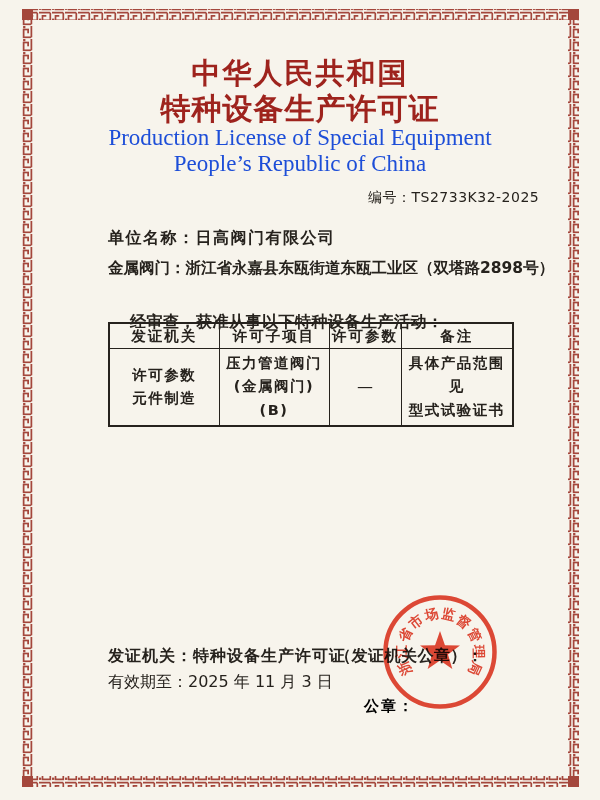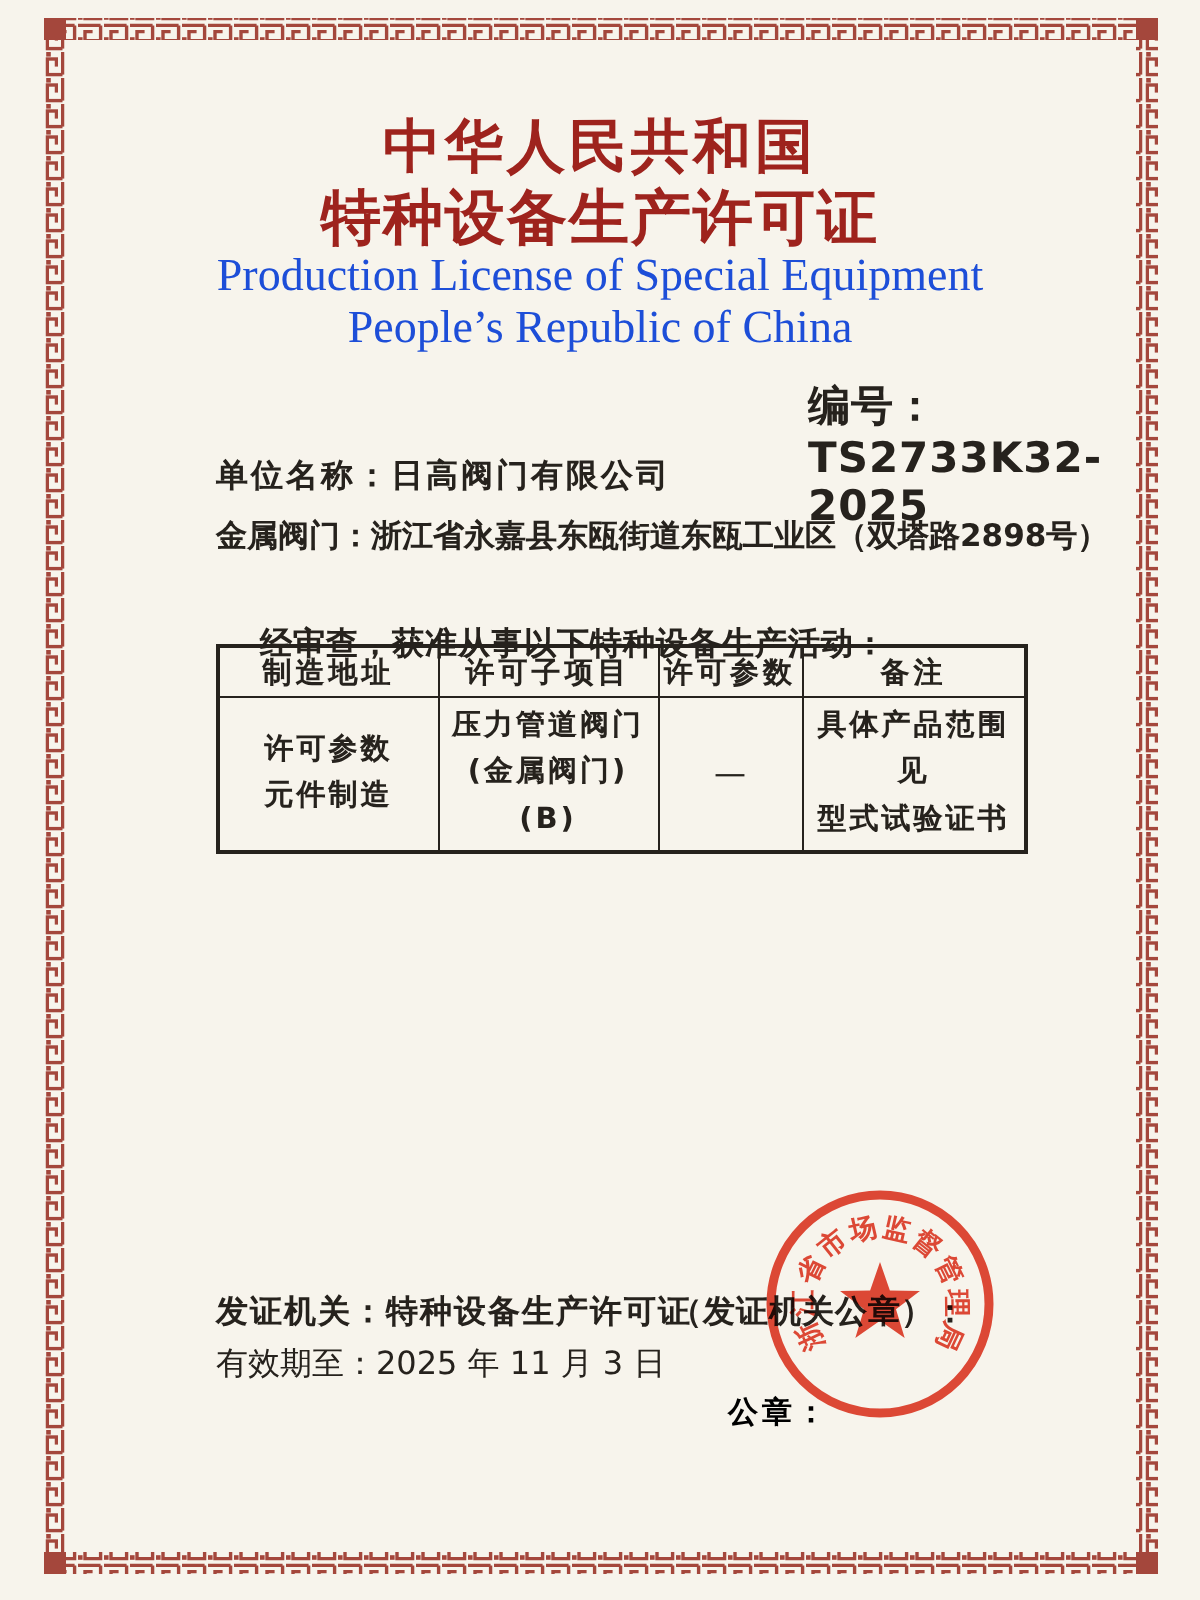--- a/index.html
+++ b/index.html
@@ -18,21 +18,21 @@
   .title-cn1 { top:54px; font-size:29px; letter-spacing:2px; }
   .title-cn2 { top:89px; font-size:30px; letter-spacing:1px; }
   .title-en {
     position:absolute; left:0; width:100%; text-align:center;
     font-family:"Liberation Serif","DejaVu Serif",serif;
     color:#1d4ed8; font-size:23px;
   }
   .title-en1 { top:125px; }
   .title-en2 { top:151px; }
 
-  .license-no { position:absolute; top:189px; left:368px; font-size:21px; font-weight:700; letter-spacing:0.5px;margin-left:36px; }
+  .license-no { position:absolute; top:189px; left:368px; font-size:14px; font-weight:400; letter-spacing:0.5px; }
 
   .line { position:absolute; font-size:16px; font-weight:700; white-space:nowrap; }
   .company   { top:228px; left:108px; letter-spacing:1.5px; }
   .address   { top:258px; left:108px; letter-spacing:0; font-size:15.5px; }
   .statement { top:288px; left:130px; letter-spacing:0.5px;margin-top:24px; }
 
   table.lic-table {
     position:absolute; top:322px; left:108px; width:404px; height:105px;
     border-collapse:collapse; table-layout:fixed;
     border:2px solid #26221d;
@@ -99,21 +99,21 @@
 
   <table class="lic-table">
     <colgroup>
       <col style="width:110px">
         <col style="width:110px">
         <col style="width:72px">
         <col style="width:112px">
     </colgroup>
     <thead>
       <tr>
-        <th>制造地址</th>
+        <th>发证机关</th>
         <th>许可子项目</th>
         <th>许可参数</th>
         <th>备注</th>
       </tr>
     </thead>
     <tbody>
       <tr>
         <td>许可参数
 元件制造</td>
         <td>压力管道阀门

